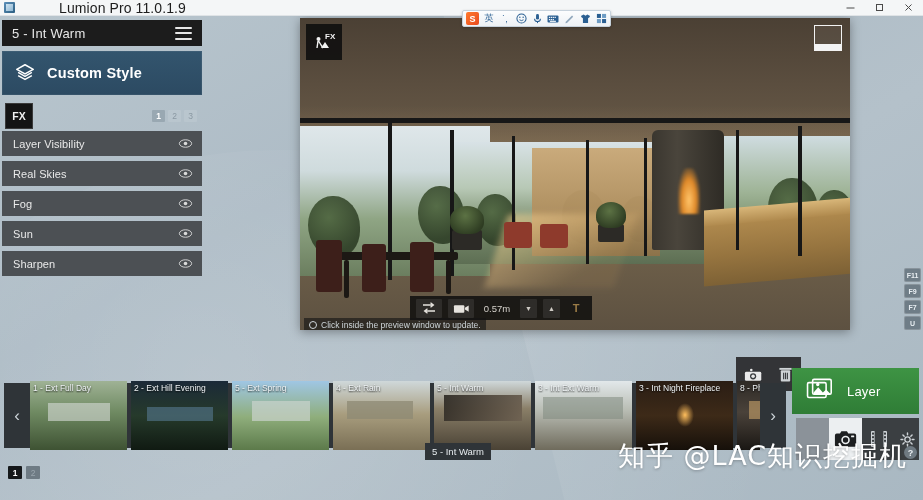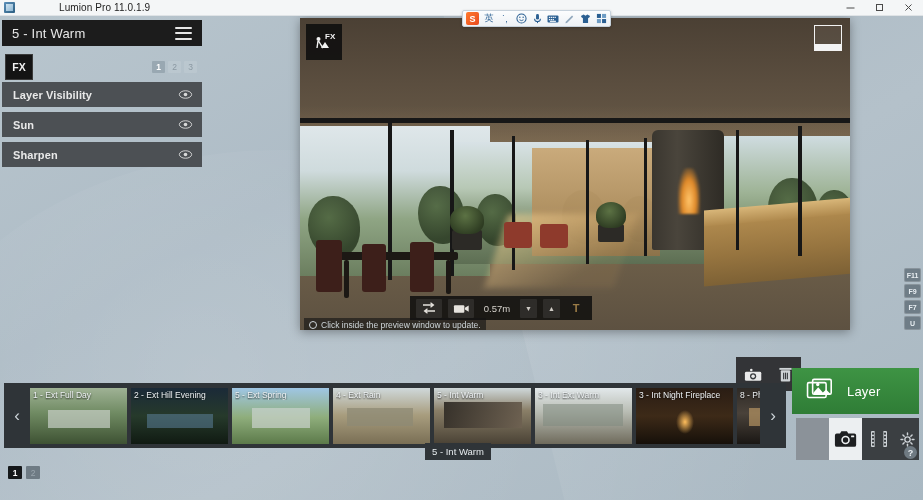--- a/index.html
+++ b/index.html
@@ -49,21 +49,21 @@
     background: linear-gradient(135deg, #5b8fb9, #2c5f82);
     border-radius: 1px;
     position: relative; flex: none;
   }
   .tb-icon::after {
     content: ""; position: absolute; left: 2px; top: 2px;
     width: 7px; height: 7px;
     background: linear-gradient(135deg,#cfe3f0,#8fb8d4);
   }
   .tb-title {
-    font-size: 10px; color: #1d1d1d; letter-spacing: .1px;
+    font-size: 14px; color: #1d1d1d; letter-spacing: .1px;
     white-space: nowrap;
     padding-left: 40px;
   }
   .tb-spacer { flex: 1; }
   .tb-btn {
     width: 29px; height: 16px;
     display: flex; align-items: center; justify-content: center;
     color: #4a4a4a; font-size: 9px; line-height: 1;
   }
   .tb-btn svg { display: block; }
@@ -122,21 +122,21 @@
   .pg {
     width: 13px; height: 12px;
     font-size: 8.5px;
     display: flex; align-items: center; justify-content: center;
     color: #8a98a2;
     background: rgba(255,255,255,0.10);
     border-radius: 1px;
   }
   .pg.active { background: #99a8b2; color: #ffffff; font-weight: bold; }
 
-  .fx-list { margin-top: 2px; font-weight: bold; }
+  .fx-list { margin-top: 2px; }
   .fx-item {
     height: 25px;
     margin-bottom: 5px;
     background: #4c5054;
     display: flex; align-items: center;
     padding: 0 9px 0 11px;
     color: #e9e9e9;
     font-size: 11px;
   }
   .fx-item .name { flex: 1; letter-spacing: .1px; }
@@ -347,21 +347,21 @@
   }
   .arrow {
     width: 26px; height: 65px;
     display: flex; align-items: center; justify-content: center;
     color: #cdd4d9; font-size: 17px;
     flex: none;
   }
   .thumbs { display: flex; gap: 4px; flex: 1; overflow: hidden; }
   .thumb {
     position: relative;
-    width: 97px; height: 56px;
+    width: 97px; height: 69px;
     flex: none;
     overflow: hidden;
     background: #ec4899;
   }
   .thumb.selected { outline: 2px solid #e9e9e9; outline-offset: -2px; }
   .thumb .tlabel {
     position: absolute; left: 3px; top: 2px; right: 2px;
     color: #eef2f4; font-size: 8.5px;
     text-shadow: 0 1px 2px rgba(0,0,0,0.85);
     white-space: nowrap; overflow: hidden;
@@ -515,33 +515,61 @@
 
     <div class="style-header">
       <span class="label">5 - Int Warm</span>
       <span class="hamburger">
           <i></i>
           <i></i>
           <i></i>
         </span>
     </div>
 
+    <div class="custom-style">
+      <span class="cs-icon">
+        <svg width="22" height="22" viewBox="0 0 24 24">
+          <path d="M12 3 L21 8 L12 13 L3 8 Z" fill="none" stroke="#ffffff" stroke-width="1.6" stroke-linejoin="round"></path>
+          <path d="M4.5 11.4 L12 15.6 L19.5 11.4" fill="none" stroke="#ffffff" stroke-width="1.6" stroke-linejoin="round"></path>
+          <path d="M4.5 14.8 L12 19 L19.5 14.8" fill="none" stroke="#ffffff" stroke-width="1.6" stroke-linejoin="round"></path>
+        </svg>
+      </span>
+      <span class="cs-label">Custom Style</span>
+    </div>
 
     <div class="fx-row">
       <span class="fx-badge">FX</span>
       <span class="fx-pages">
         <span class="pg active">1</span>
         <span class="pg">2</span>
         <span class="pg">3</span>
       </span>
     </div>
 
     <div class="fx-list">
       <div class="fx-item">
         <span class="name">Layer Visibility</span>
+        <span class="eye">
+          <svg width="15" height="15" viewBox="0 0 20 20">
+              <ellipse cx="10" cy="10" rx="8.2" ry="5" fill="none" stroke="#e6e6e6" stroke-width="1.2"></ellipse>
+              <circle cx="10" cy="10" r="2.4" fill="#e6e6e6"></circle>
+            </svg>
+        </span>
+      </div>
+      <div class="fx-item">
+        <span class="name">Real Skies</span>
+        <span class="eye">
+          <svg width="15" height="15" viewBox="0 0 20 20">
+              <ellipse cx="10" cy="10" rx="8.2" ry="5" fill="none" stroke="#e6e6e6" stroke-width="1.2"></ellipse>
+              <circle cx="10" cy="10" r="2.4" fill="#e6e6e6"></circle>
+            </svg>
+        </span>
+      </div>
+      <div class="fx-item">
+        <span class="name">Fog</span>
         <span class="eye">
           <svg width="15" height="15" viewBox="0 0 20 20">
               <ellipse cx="10" cy="10" rx="8.2" ry="5" fill="none" stroke="#e6e6e6" stroke-width="1.2"></ellipse>
               <circle cx="10" cy="10" r="2.4" fill="#e6e6e6"></circle>
             </svg>
         </span>
       </div>
       <div class="fx-item">
         <span class="name">Sun</span>
         <span class="eye">
@@ -823,14 +851,15 @@
     <span class="ime-ico">
       <svg width="11" height="11" viewBox="0 0 12 12">
           <rect x="1" y="1" width="4.4" height="4.4" fill="#2a5f92"></rect>
           <rect x="6.6" y="1" width="4.4" height="4.4" fill="#6e9cc4"></rect>
           <rect x="1" y="6.6" width="4.4" height="4.4" fill="#6e9cc4"></rect>
           <rect x="6.6" y="6.6" width="4.4" height="4.4" fill="#2a5f92"></rect>
         </svg>
     </span>
   </div>
 
+  <div class="watermark">知乎 @LAC知识挖掘机</div>
 
 </div>
 
 </body></html>

